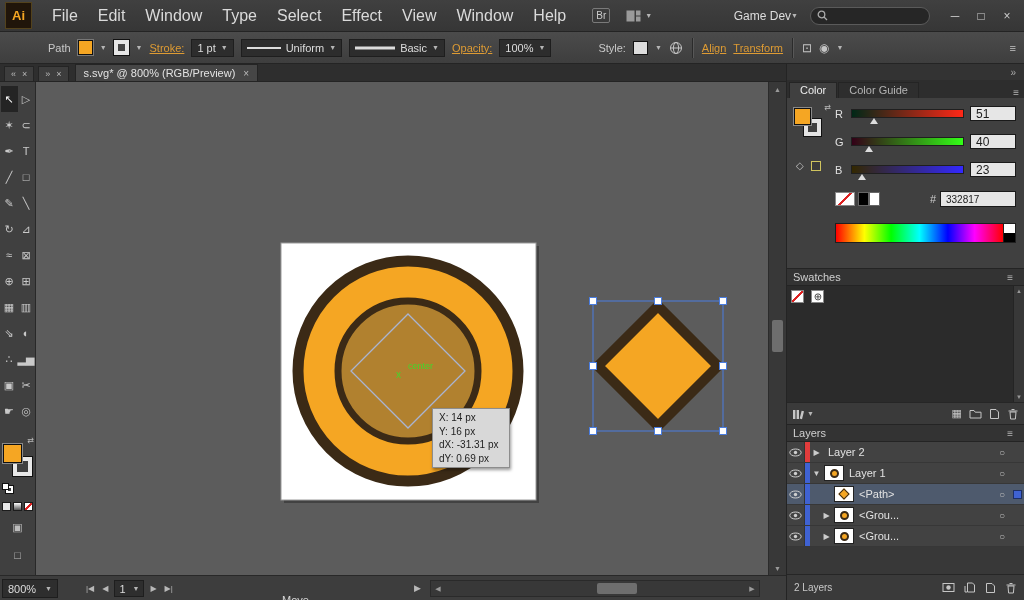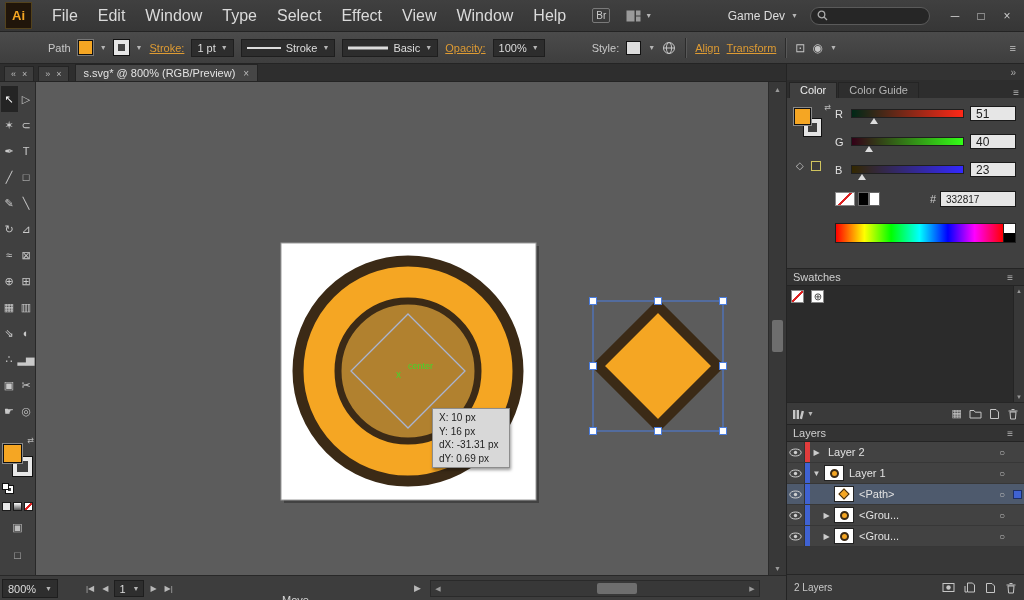--- a/index.html
+++ b/index.html
@@ -11,21 +11,21 @@
   .titlebar { position:absolute; left:0; top:0; width:1024px; height:32px;
     background:linear-gradient(#404040,#363636); border-bottom:1px solid #242424;
     display:flex; align-items:center; }
   .logo { width:27px; height:27px; background:#20150a; color:#f5a623; font-weight:bold;
     font-size:13px; display:flex; align-items:center; justify-content:center;
     margin:0 10px 0 5px; border:1px solid #53421c; }
   .menu-item { padding:12px 10px; font-size:16px; color:#dadada; line-height:31px; cursor:default; }
   .badge-br { font-size:10px; border:1px solid #7a7a7a; color:#ccc; padding:1px 3px; margin-left:16px; border-radius:2px; }
   .layout-btn { display:flex; align-items:center; gap:4px; margin-left:16px; }
   .right-cluster { margin-left:auto; display:flex; align-items:center; gap:12px; padding-right:4px; }
-  .workspace { font-size:12px; display:flex; align-items:center; gap:6px; color:#ddd; }
+  .workspace { font-size:12px; display:flex; align-items:center; gap:0; color:#ddd; }
   .searchbox { width:120px; height:18px; background:#262626; border:1px solid #5a5a5a;
     border-radius:9px; display:flex; align-items:center; padding:0 6px; gap:5px; }
   .searchbox input { background:transparent; border:none; outline:none; color:#ddd;
     font-size:11px; width:90px; font-family:"Liberation Sans",sans-serif; }
   .win-btns { display:flex; }
   .win-btn { width:26px; text-align:center; font-size:12px; color:#ccc; line-height:30px; }
 
   
   .controlbar { position:absolute; left:0; top:32px; width:1024px; height:32px;
     background:linear-gradient(#4b4b4b,#3e3e3e); border-bottom:1px solid #242424;
@@ -244,21 +244,21 @@
     <span class="dd-arrow">▼</span>
     <span class="cb-link">Stroke:</span>
     <span class="cb-field">
       <span>1 pt</span>
       <span class="dd-arrow">▼</span>
     </span>
     <span class="cb-field">
       <svg class="mini" width="34" height="6" viewBox="0 0 34 6">
           <rect x="0" y="2" width="34" height="2" fill="#ddd"></rect>
         </svg>
-      <span>Stroke</span>
+      <span>Uniform</span>
       <span class="dd-arrow">▼</span>
     </span>
     <span class="cb-field">
       <svg class="mini" width="40" height="6" viewBox="0 0 40 6">
           <rect x="0" y="1.5" width="40" height="3" fill="#ddd"></rect>
         </svg>
       <span>Basic</span>
       <span class="dd-arrow">▼</span>
     </span>
     <span class="cb-link">Opacity:</span>
@@ -421,21 +421,21 @@
           <rect x="618.5" y="215.5" width="7" height="7"></rect>
           <rect x="683.5" y="215.5" width="7" height="7"></rect>
         <rect x="553.5" y="280.5" width="7" height="7"></rect>
           <rect x="683.5" y="280.5" width="7" height="7"></rect>
         <rect x="553.5" y="345.5" width="7" height="7"></rect>
           <rect x="618.5" y="345.5" width="7" height="7"></rect>
           <rect x="683.5" y="345.5" width="7" height="7"></rect>
       </g>
     </svg>
     <div class="tooltip">
-      <div>X: 10 px</div>
+      <div>X: 14 px</div>
       <div>Y: 16 px</div>
       <div>dX: -31.31 px</div>
       <div>dY: 0.69 px</div>
     </div>
   </div>
 
   <div class="vscroll">
     <div class="vs-arrow">▲</div>
     <div class="vs-thumb"></div>
     <div class="vs-arrow bottom">▼</div>

